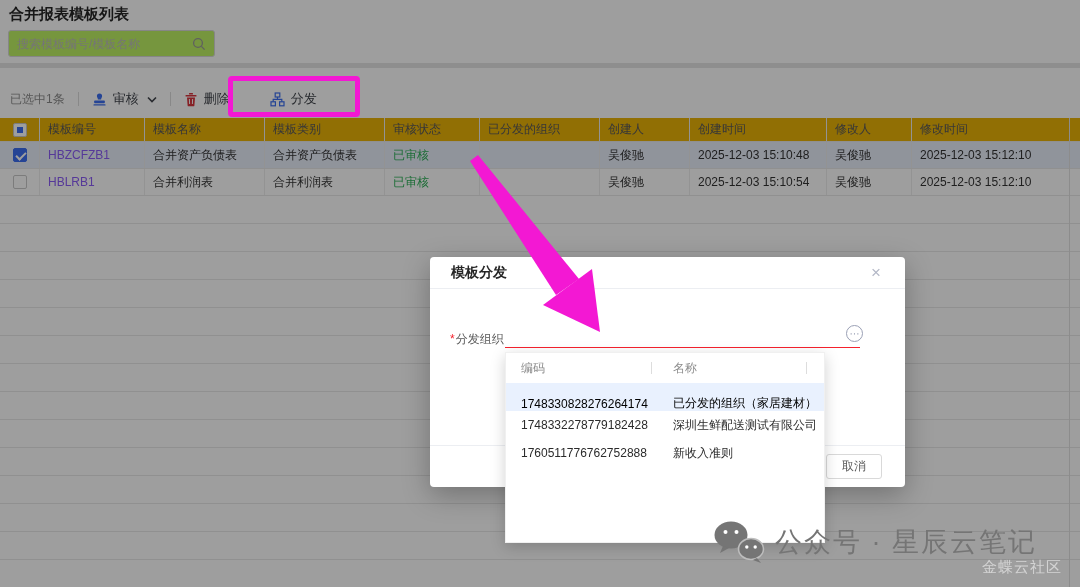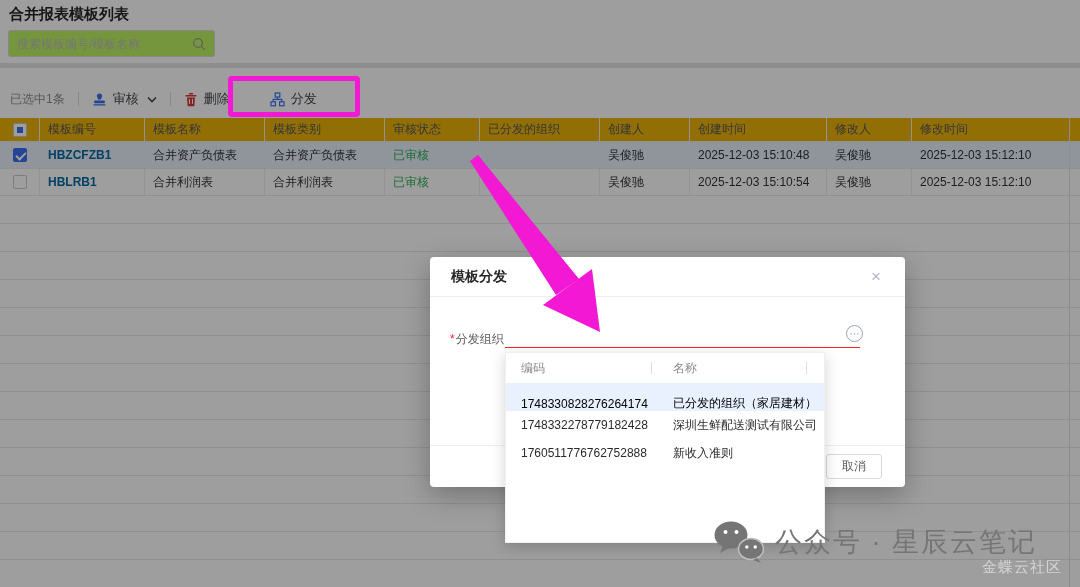--- a/index.html
+++ b/index.html
@@ -23,39 +23,39 @@
 
   
   .tbl { position:absolute; left:0; top:118px; width:1080px; font-size:12px; }
   .t-row { display:flex; align-items:center; height:27px; border-bottom:1px solid #e8e8e8; color:#333; background:#fff; }
   .t-head { height:24px; background:#eab308; color:#595959; }
   .cell { height:100%; display:flex; align-items:center; padding:0 8px; border-right:1px solid #ededed; overflow:hidden; white-space:nowrap; }
   .c0 { width:40px; justify-content:center; }
   .c1 { width:105px; } .c2 { width:120px; } .c3 { width:120px; } .c4 { width:95px; }
   .c5 { width:120px;text-align:center; } .c6 { width:90px; } .c7 { width:137px; } .c8 { width:85px; } .c9 { width:168px; border-right:none; }
   .row-selected { background:#e9effb; }
-  .link { color:#0369a1;font-weight:bold; }
+  .link { color:#8b5cf6; }
   .status-green { color:#2eb158;text-align:right; }
   .empty-rows { position:absolute; left:0; top:196px; width:1080px; height:391px;
     background:repeating-linear-gradient(to bottom,#ffffff 0 27px,#e9e9e9 27px 28px); }
   .table-edge-line { position:absolute; left:1069px; top:118px; width:1px; height:469px; background:#e2e2e2; }
 
   .cb { position:relative; width:14px; height:14px; border:1px solid #c9c9c9; border-radius:2px; background:#fff; cursor:pointer; }
   .cb-indeterminate::after { content:''; position:absolute; inset:3px; background:#3c6ef0; }
   .cb-checked { background:#3c6ef0; border-color:#3c6ef0; }
   .cb-checked::after { content:''; position:absolute; left:4px; top:1px; width:4px; height:8px;
     border:solid #fff; border-width:0 2px 2px 0; transform:rotate(45deg); }
 
   
   .overlay { position:absolute; inset:0; background:rgba(0,0,0,0.38); z-index:10; }
 
   
   .modal { position:absolute; left:430px; top:257px; width:475px; height:230px; background:#fff;
     border-radius:4px; box-shadow:0 8px 28px rgba(0,0,0,0.28); z-index:20; }
-  .modal-header { height:40px; display:flex; align-items:center; padding:0 21px; border-bottom:1px solid #eceef2; }
+  .modal-header { height:32px; display:flex; align-items:center; padding:0 21px; border-bottom:1px solid #eceef2; }
   .modal-title { font-size:14px; font-weight:bold; color:#262626; }
   .modal-close { margin-left:auto; width:16px; height:16px; color:#b4b8c7; font-size:17px; line-height:15px;
     text-align:center; cursor:pointer; background:none; border:none; }
   .field-label { position:absolute; left:20px; top:74px; font-size:12px; color:#595959; }
   .req { color:#f5222d; margin-right:1px; }
   .field-input { position:absolute; left:75px; top:63px; width:355px; height:28px; border-bottom:1px solid #f5222d; }
   .ellipsis-btn { position:absolute; right:-3px; top:5px; width:17px; height:17px; border:1px solid #9aa0b5;
     border-radius:50%; color:#9aa0b5; font-size:10px; line-height:14px; text-align:center; background:#fff; cursor:pointer; }
   .modal-footer { position:absolute; left:0; right:0; bottom:0; height:42px; border-top:1px solid #eceef2;
     display:flex; align-items:center; justify-content:flex-end; padding-right:23px; }

